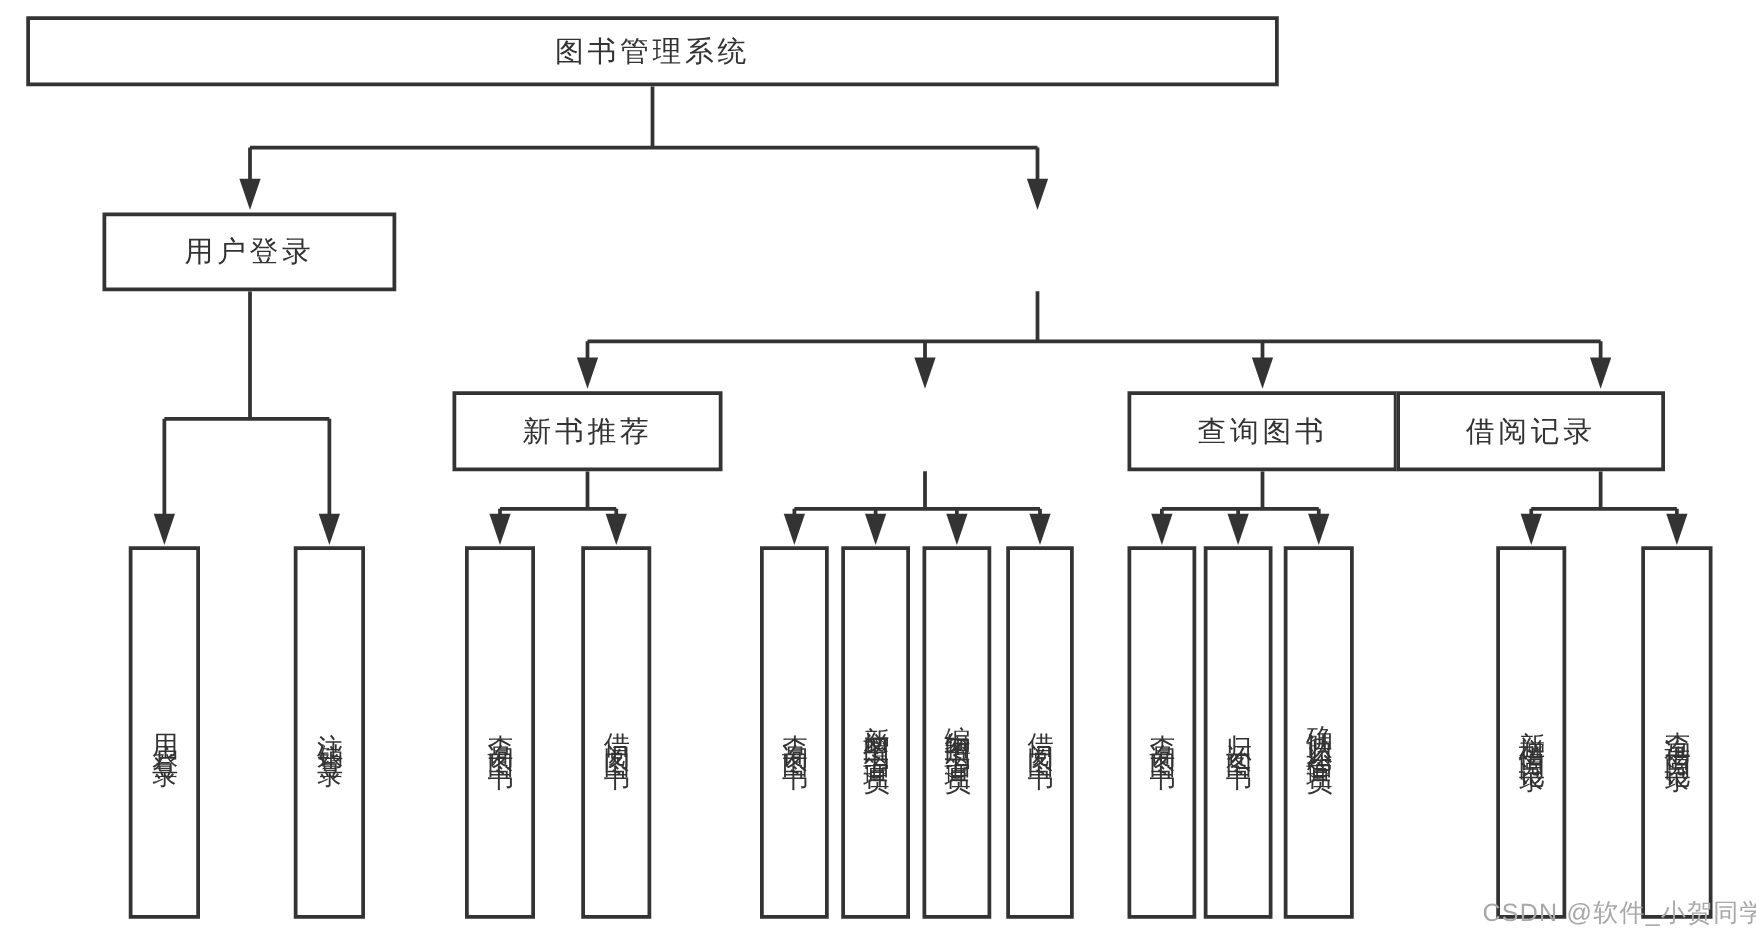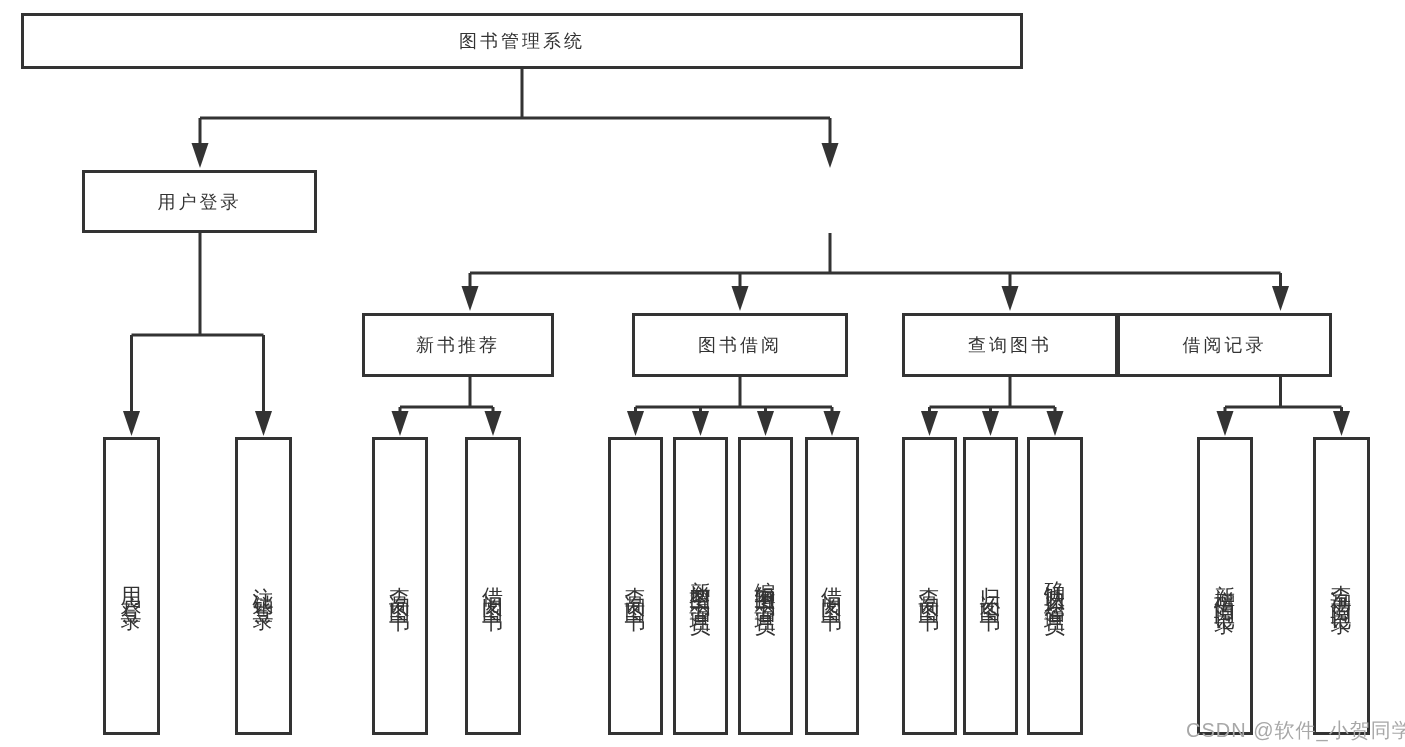--- a/index.html
+++ b/index.html
@@ -16,21 +16,21 @@
     box-sizing:border-box;
     border:3px solid #333333;
     background:#ffffff;
     color:#333333;
     display:flex;
     align-items:center;
     justify-content:center;
     z-index:2;
     text-align:center;
   }
-  .h{font-size:18px;letter-spacing:3px;white-space:nowrap;}
+  .h{font-size:23px;letter-spacing:3px;white-space:nowrap;}
   .v{
     writing-mode:vertical-rl;
     text-orientation:mixed;
     font-size:21px;
     letter-spacing:8px;
     line-height:1.1;
   }
   .v.mid{letter-spacing:6px;}
   .v.tight{letter-spacing:5px;}
   .leaf{top:437px;height:298px;}
@@ -113,22 +113,21 @@
     <g fill="#333333">
       <use href="#ah" x="1225" y="436"></use>
       <use href="#ah" x="1341.5" y="436"></use>
     </g>
   </svg>
 
   <div class="box h" style="left:21px;top:13px;width:1002px;height:56px">图书管理系统</div>
 
   <div class="box h" style="left:82px;top:170px;width:235px;height:63px">用户登录</div>
 
-  <div class="box h" style="left:362px;top:313px;width:192px;height:64px">新书推荐</div>
-  <div class="box h" style="left:632px;top:313px;width:216px;height:64px">图书借阅</div>
+  <div class="box h" style="left:362px;top:313px;width:216px;height:64px">新书推荐</div>
   <div class="box h" style="left:902px;top:313px;width:216px;height:64px">查询图书</div>
   <div class="box h" style="left:1117px;top:313px;width:215px;height:64px">借阅记录</div>
 
   <div class="box v leaf" style="left:103px;width:57px">用户登录</div>
   <div class="box v leaf" style="left:235px;width:57px">注销登录</div>
 
   <div class="box v leaf" style="left:372px;width:56px">查询图书</div>
   <div class="box v leaf" style="left:465px;width:56px">借阅图书</div>
 
   <div class="box v leaf" style="left:608px;width:55px">查询图书</div>

